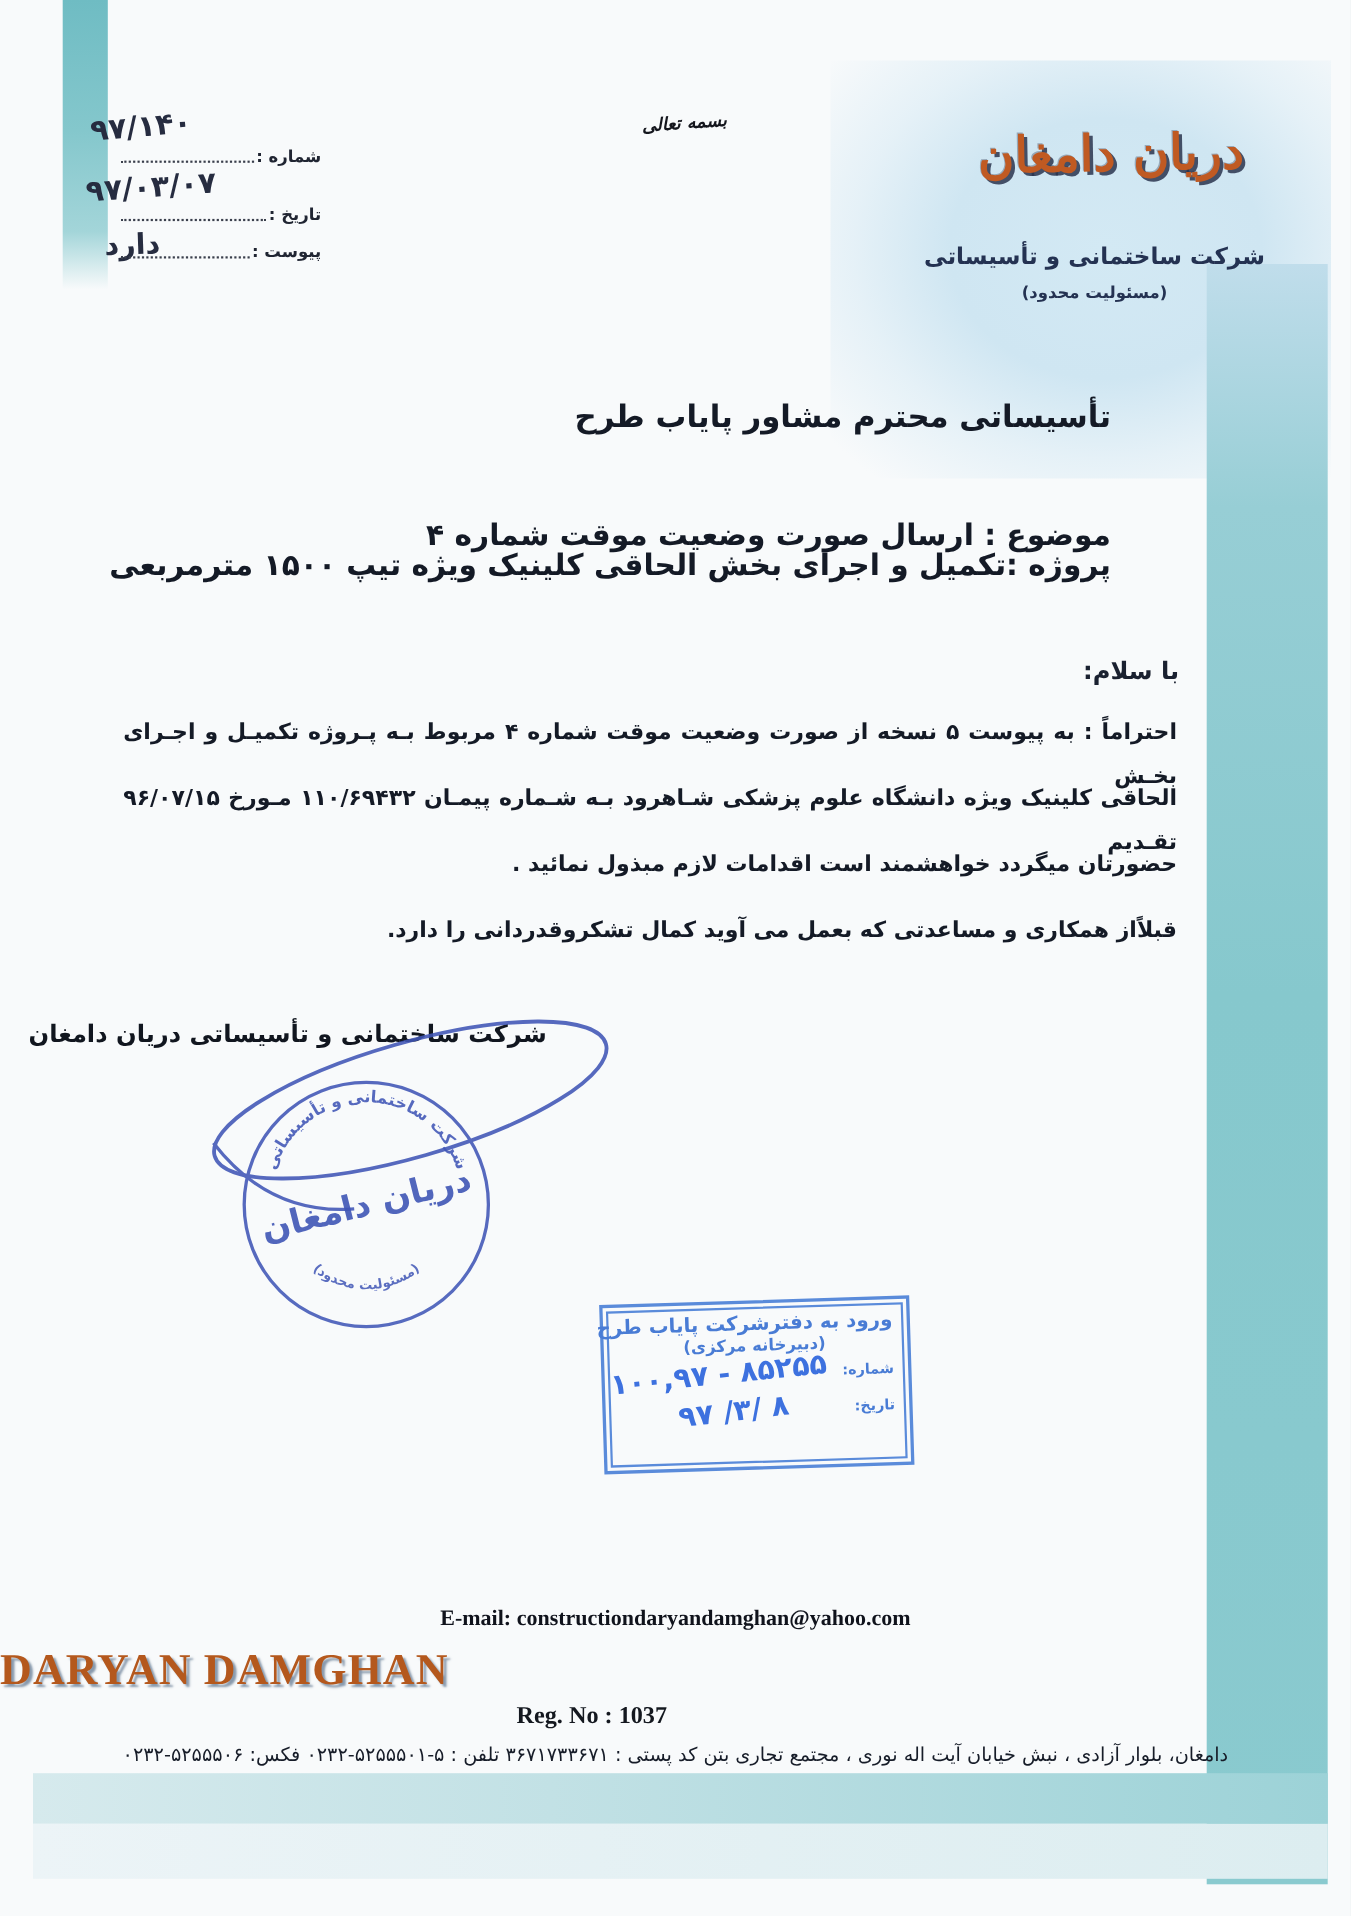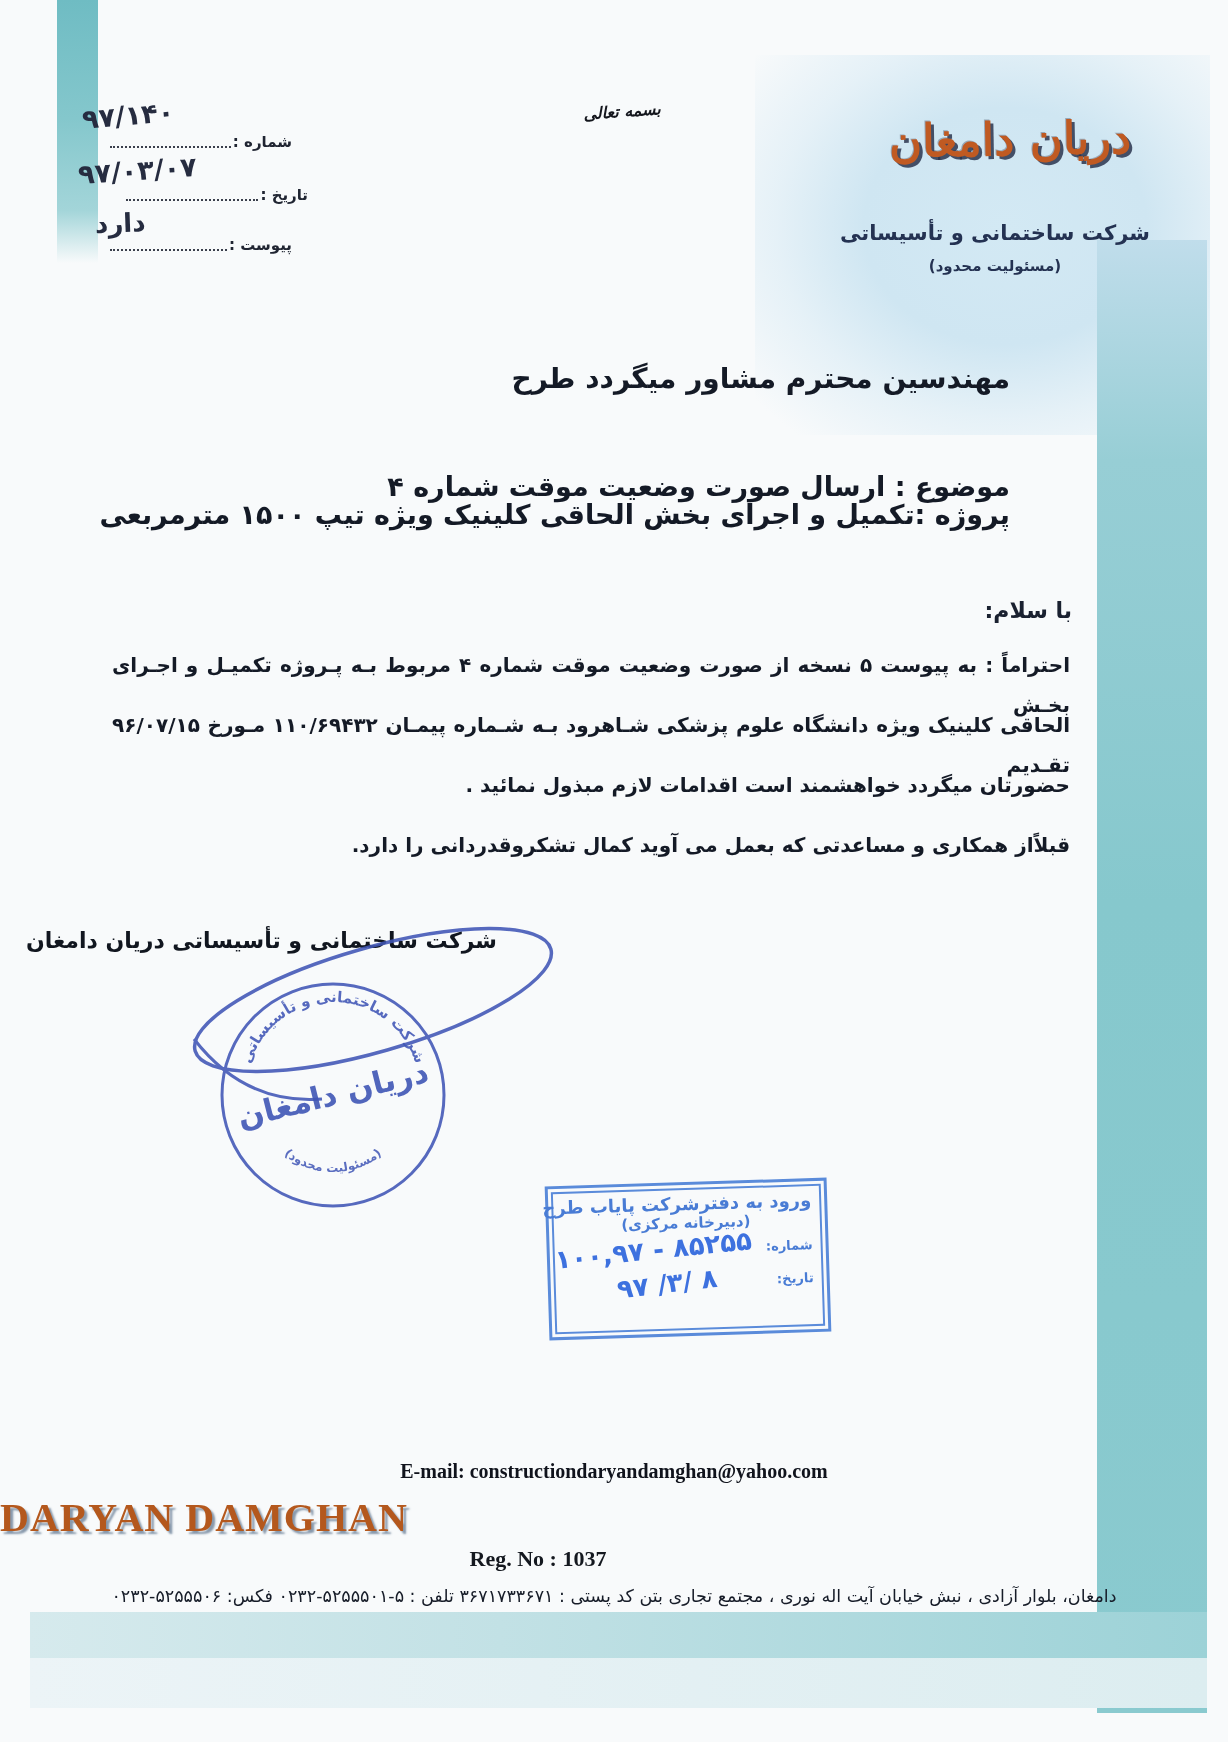--- a/index.html
+++ b/index.html
@@ -27,22 +27,22 @@
 
   
   .hw { font-weight:700; color:#262c40; letter-spacing:1px; white-space:nowrap; }
   .hw-number { left:82px;  top:100px; font-size:27px; transform:rotate(-5deg); }
   .hw-date   { left:78px;  top:155px; font-size:27px; transform:rotate(-4deg); }
   .hw-attach { left:95px;  top:208px; font-size:26px; transform:rotate(-2deg); }
   .field-row { display:flex; direction:rtl; align-items:flex-end; width:182px; }
   .field-row .lbl { font-size:15px; font-weight:700; color:#202532; white-space:nowrap; }
   .field-row .dots { flex:1; border-bottom:2px dotted #3a3f4c; margin:0 2px 3px 0; height:12px; }
   .row-number { left:110px; top:133px; }
-  .row-date   { left:126px; top:186px; }
-  .row-attach { left:110px; top:236px; }
+  .row-date   { left:110px; top:186px; }
+  .row-attach { left:110px; top:220px; }
 
   .bismillah { left:552px; top:102px; width:140px; text-align:center;
     font-size:16px; font-weight:700; font-style:italic; color:#14161d; transform:rotate(-4deg); }
 
   
   .logo-fa { left:888px; top:113px; width:244px; text-align:center;
     font-family:"DejaVu Serif", serif; font-weight:700; font-size:45px; letter-spacing:-1px;
     color:#c05a22; transform:rotate(-1deg);
     text-shadow:3px 3px 0 rgba(42,52,78,.85), -1px -1px 0 rgba(42,52,78,.35); }
   .company-fa  { left:828px; top:221px; width:334px; text-align:center; direction:rtl;
@@ -118,21 +118,21 @@
     <span class="lbl">پیوست :</span>
     <span class="dots"></span>
   </div>
 
   <div class="abs bismillah">بسمه تعالی</div>
 
   <div class="abs logo-fa">دریان دامغان</div>
   <div class="abs company-fa">شرکت ساختمانی و تأسیساتی</div>
   <div class="abs company-sub">(مسئولیت محدود)</div>
 
-  <div class="abs fa recipient">مهندسین محترم مشاور میگردد طرح</div>
+  <div class="abs fa recipient">تأسیساتی محترم مشاور پایاب طرح</div>
   <div class="abs fa subject">موضوع : ارسال صورت وضعیت موقت شماره ۴</div>
   <div class="abs fa project">پروژه :تکمیل و اجرای بخش الحاقی کلینیک ویژه تیپ ۱۵۰۰ مترمربعی</div>
   <div class="abs fa salam">با سلام:</div>
 
   <div class="abs paragraph">
     <div class="pline pjust">احتراماً : به پیوست ۵ نسخه از صورت وضعیت موقت شماره ۴ مربوط بـه پـروژه تکمیـل و اجـرای بخـش</div>
     <div class="pline pjust">الحاقی کلینیک ویژه دانشگاه علوم پزشکی شـاهرود بـه شـماره پیمـان ۱۱۰/۶۹۴۳۲ مـورخ ۹۶/۰۷/۱۵ تقـدیم</div>
     <div class="pline pright">حضورتان میگردد خواهشمند است اقدامات لازم مبذول نمائید .</div>
     <div class="pline pright">قبلاًاز همکاری و مساعدتی که بعمل می آوید کمال تشکروقدردانی را دارد.</div>
   </div>

